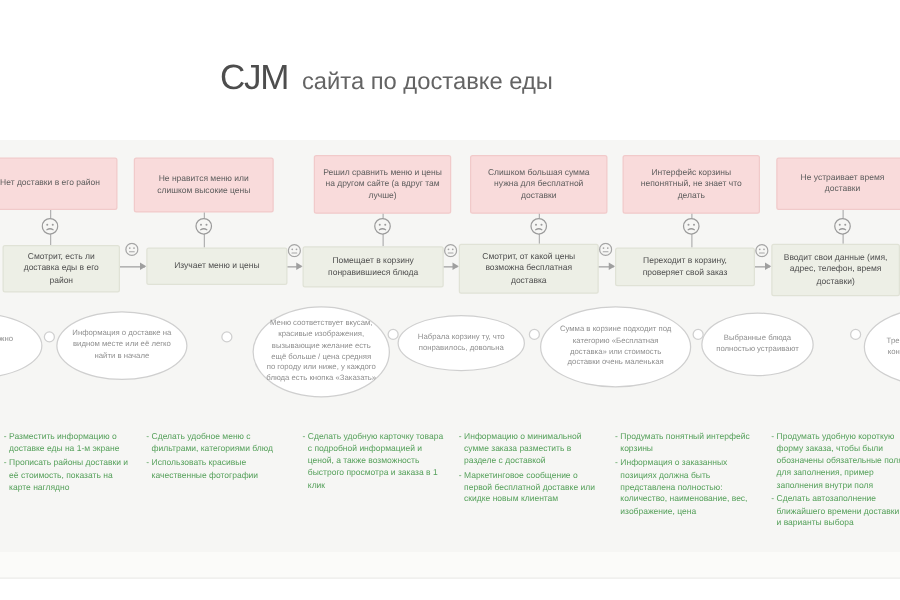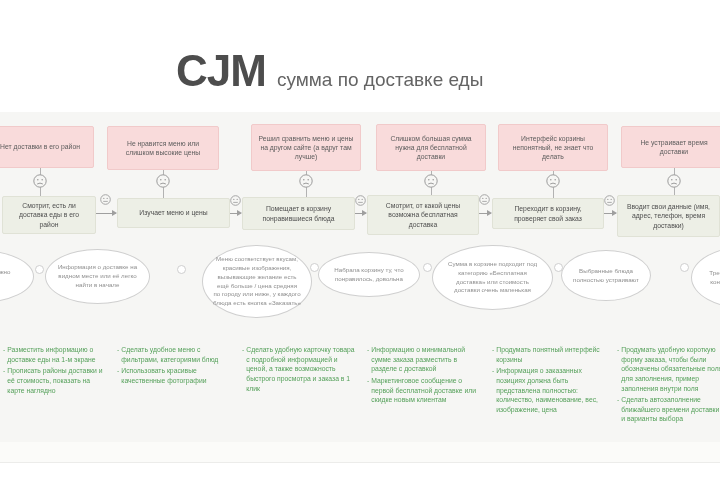--- a/index.html
+++ b/index.html
@@ -1,21 +1,21 @@
 <!DOCTYPE html>
 <html><head>
 <meta charset="utf-8">
 <style>
   html,body{margin:0;padding:0;background:#fff;}
   .stage{position:relative;width:720px;height:480px;background:#ffffff;overflow:hidden;
          font-family:"Liberation Sans","DejaVu Sans",sans-serif;color:#555;}
   .band{position:absolute;left:0;right:0;top:112px;height:330px;background:#f6f6f4;}
   .band2{position:absolute;left:0;right:0;top:442px;height:20px;background:#fbfbf9;border-bottom:1px solid #ececea;}
   .header{position:absolute;left:176px;top:46px;display:flex;align-items:baseline;gap:11px;}
-  .t1{font-size:44px;font-weight:700;letter-spacing:-1px;color:#4d4d4d;}
+  .t1{font-size:28px;font-weight:400;letter-spacing:-1px;color:#4d4d4d;}
   .t2{font-size:19px;font-weight:500;color:#646464;}
   .pink{position:absolute;background:#f9dbdb;border:1px solid #f1caca;border-radius:2px;
         display:flex;align-items:center;justify-content:center;text-align:center;
         font-size:6.8px;line-height:1.35;color:#5c5c5c;padding:2px 6px;box-sizing:border-box;}
   .green{position:absolute;background:#edefe6;border:1px solid #e0e2d6;border-radius:2px;
         display:flex;align-items:center;justify-content:center;text-align:center;
         font-size:6.8px;line-height:1.35;color:#4e4e4e;padding:2px 7px;box-sizing:border-box;}
   .vline{position:absolute;width:1px;background:#b2b2b2;}
   .arrow{position:absolute;height:1px;background:#9f9f9f;}
   .arrow::after{content:'';position:absolute;right:-1px;top:-3px;width:0;height:0;
@@ -31,21 +31,21 @@
 </style>
 </head>
 <body>
 
 <div class="stage">
   <div class="band"></div>
   <div class="band2"></div>
 
   <div class="header">
     <span class="t1">CJM</span>
-    <span class="t2">сумма по доставке еды</span>
+    <span class="t2">сайта по доставке еды</span>
   </div>
 
   <div class="pink" style="left:-14px;top:126px;width:108px;height:42px;">Нет доставки в его район</div>
   <div class="pink" style="left:107px;top:126px;width:112px;height:44px;">Не нравится меню или слишком высокие цены</div>
   <div class="pink" style="left:251px;top:124px;width:110px;height:47px;">Решил сравнить меню и цены на другом сайте (а вдруг там лучше)</div>
   <div class="pink" style="left:376px;top:124px;width:110px;height:47px;">Слишком большая сумма нужна для бесплатной доставки</div>
   <div class="pink" style="left:498px;top:124px;width:110px;height:47px;">Интерфейс корзины непонятный, не знает что делать</div>
   <div class="pink" style="left:621px;top:126px;width:106px;height:42px;">Не устраивает время доставки</div>
 
   <div class="vline" style="left:40px;top:168px;height:28px;"></div>

